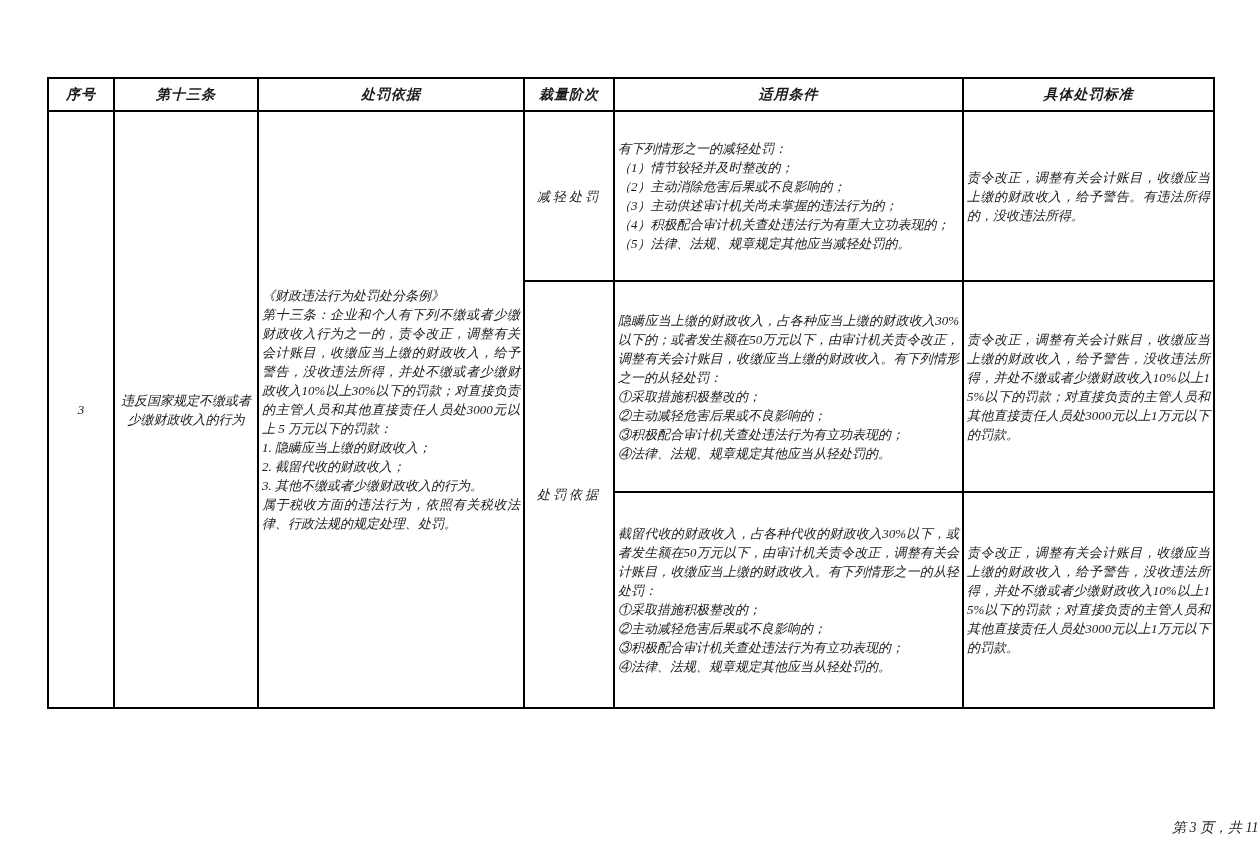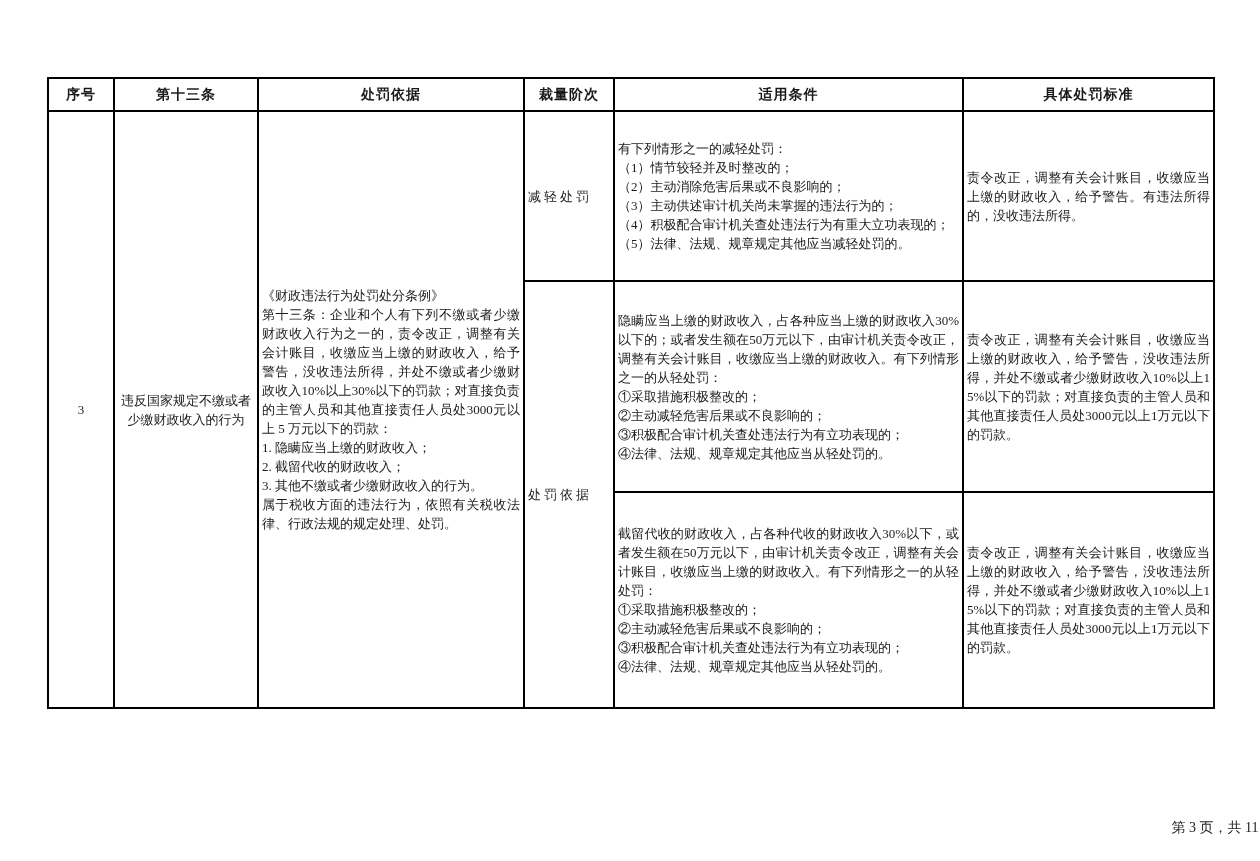--- a/index.html
+++ b/index.html
@@ -10,20 +10,21 @@
     height: 861px;
     position: relative;
     font-family: "Liberation Serif", "DejaVu Serif", serif;
     color: #1a1a1a;
   }
   .page {
     position: absolute;
     left: 0; top: 0;
     width: 1260px; height: 861px;
     background: #ffffff;
+    font-style: italic;
   }
   table.doc-table {
     position: absolute;
     left: 47px;
     top: 77px;
     width: 1166px;
     border-collapse: collapse;
     table-layout: fixed;
   }
   .doc-table th, .doc-table td {
@@ -46,20 +47,21 @@
   tr.h-header { height: 32px; }
   tr.h-r1 { height: 170px; }
   tr.h-r2 { height: 211px; }
   tr.h-r3 { height: 216px; }
   .center { text-align: center; }
   .justify {
     text-align: justify;
     white-space: pre-line;
   }
   .tier {
+    text-align: center;
     letter-spacing: 3px;
   }
   .footer {
     position: absolute;
     top: 819px;
     left: 16px;
     width: 1260px;
     text-align: right;
     font-size: 14px;
     color: #222222;

